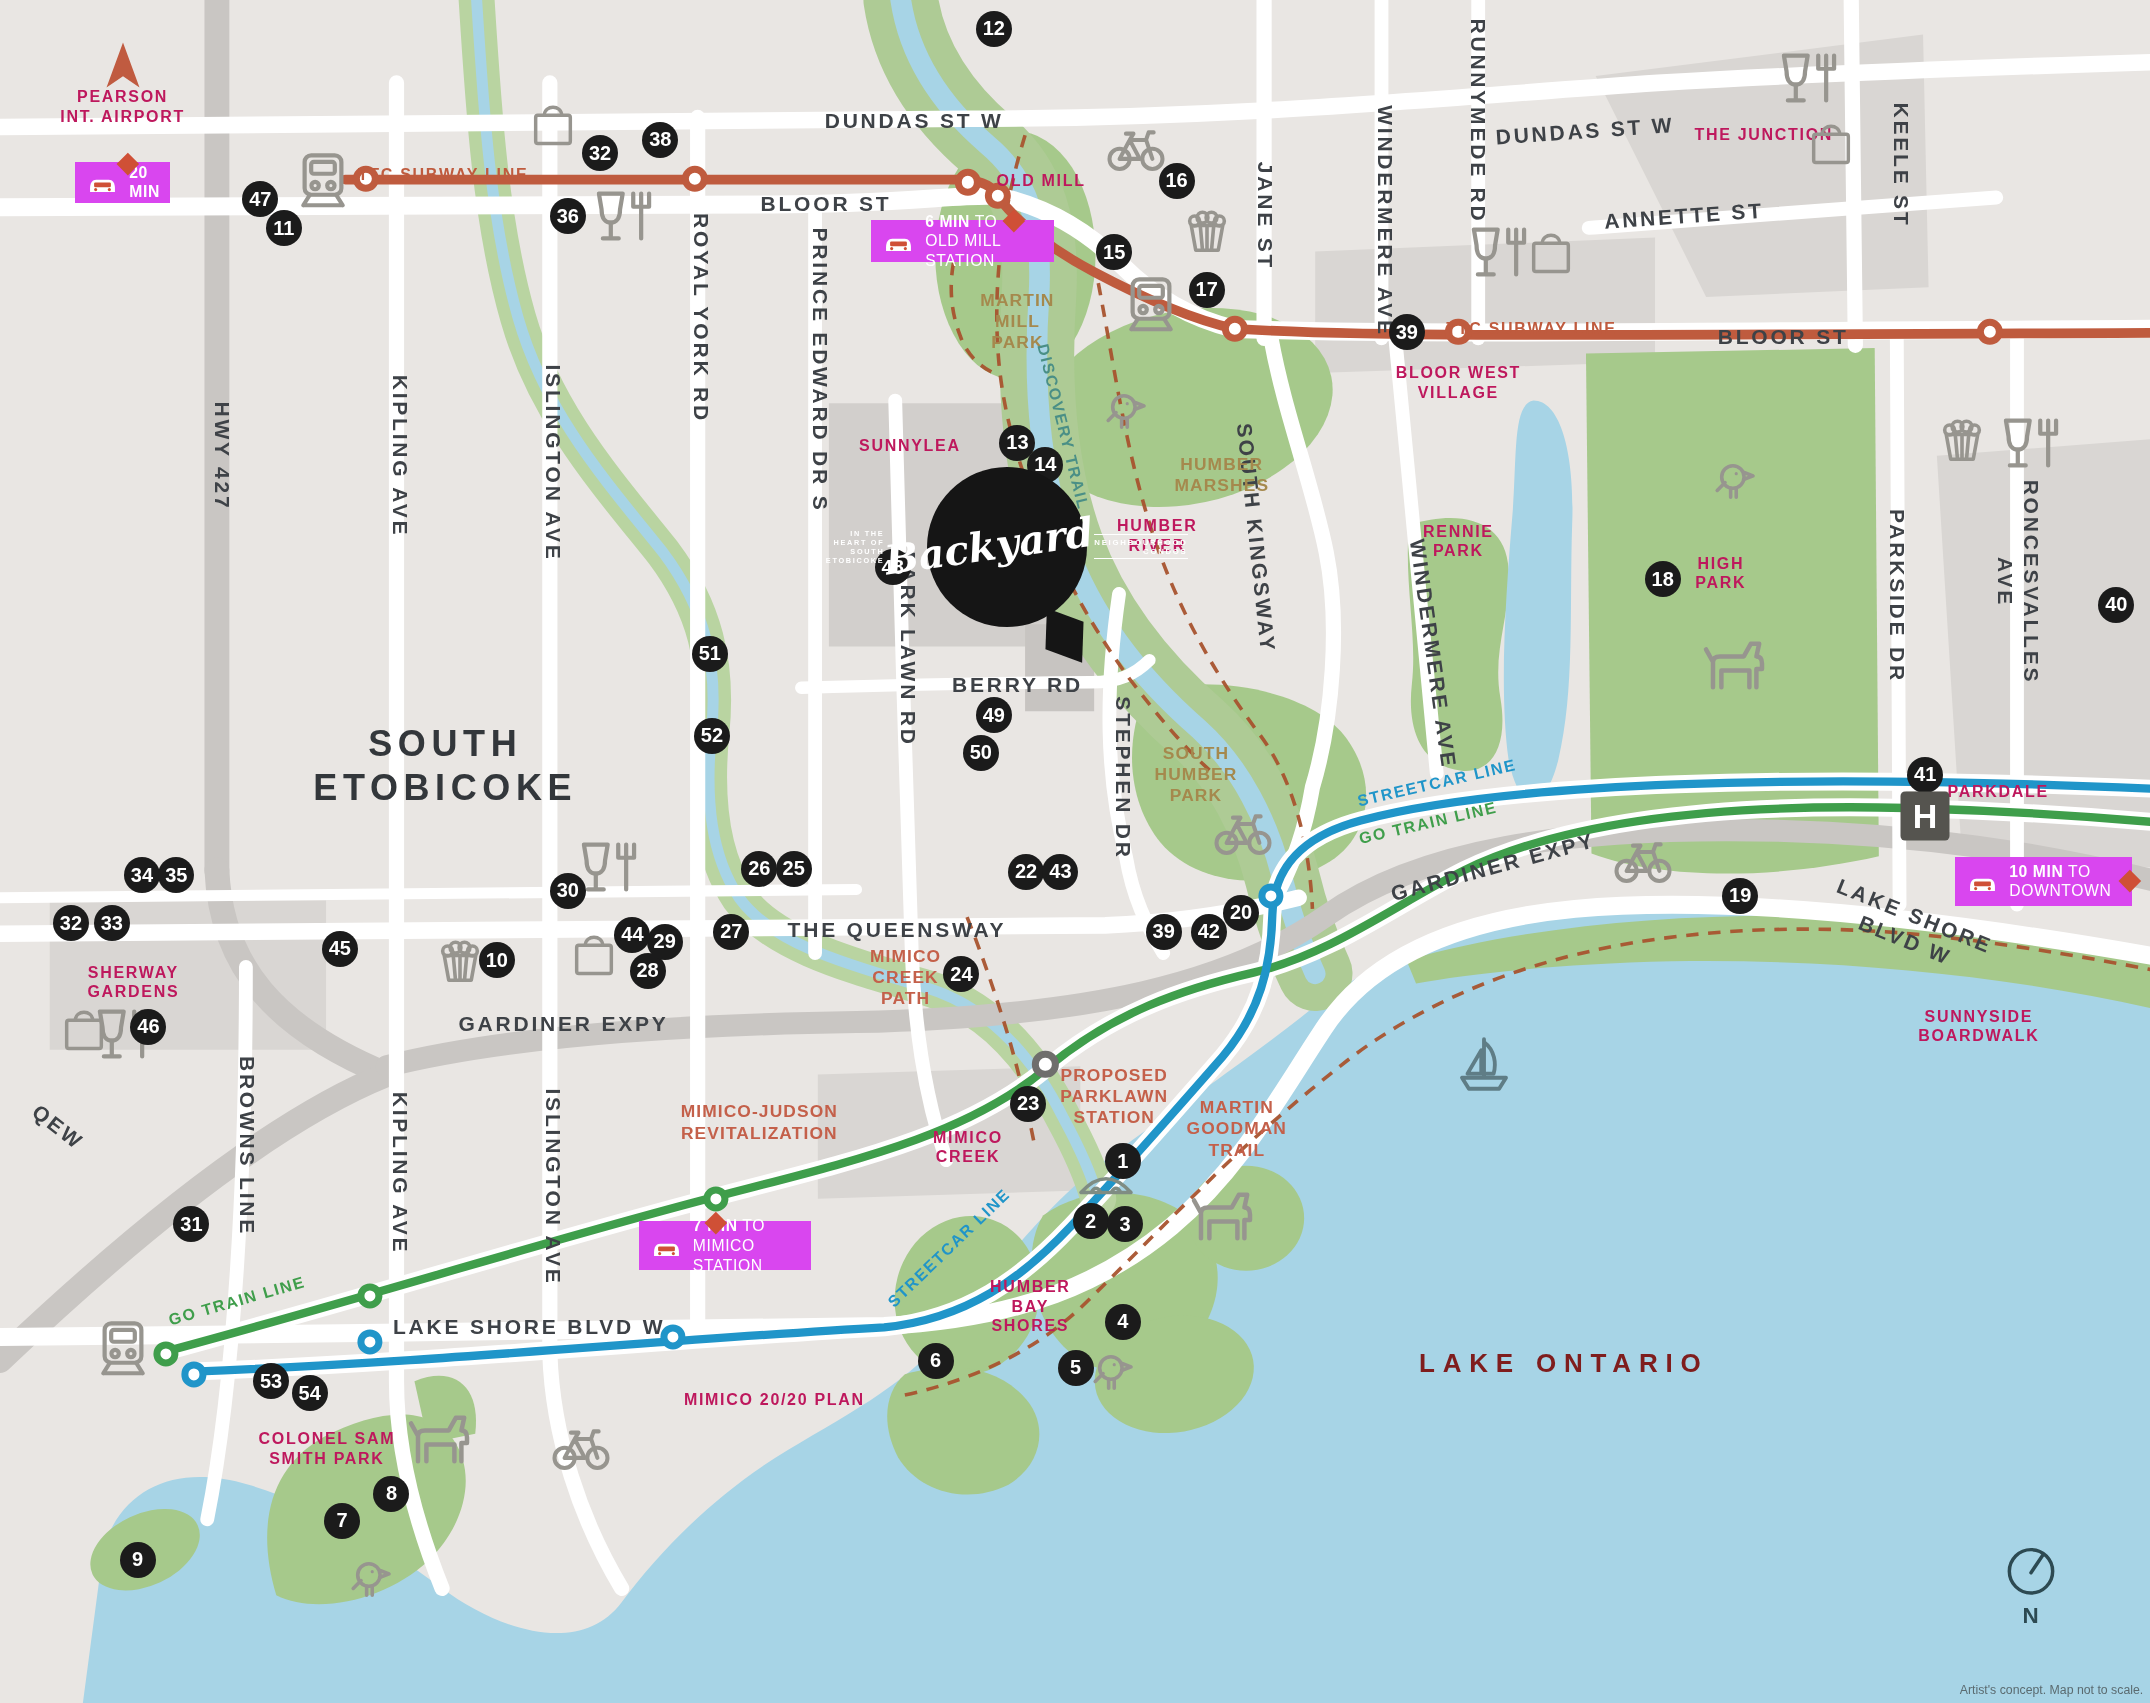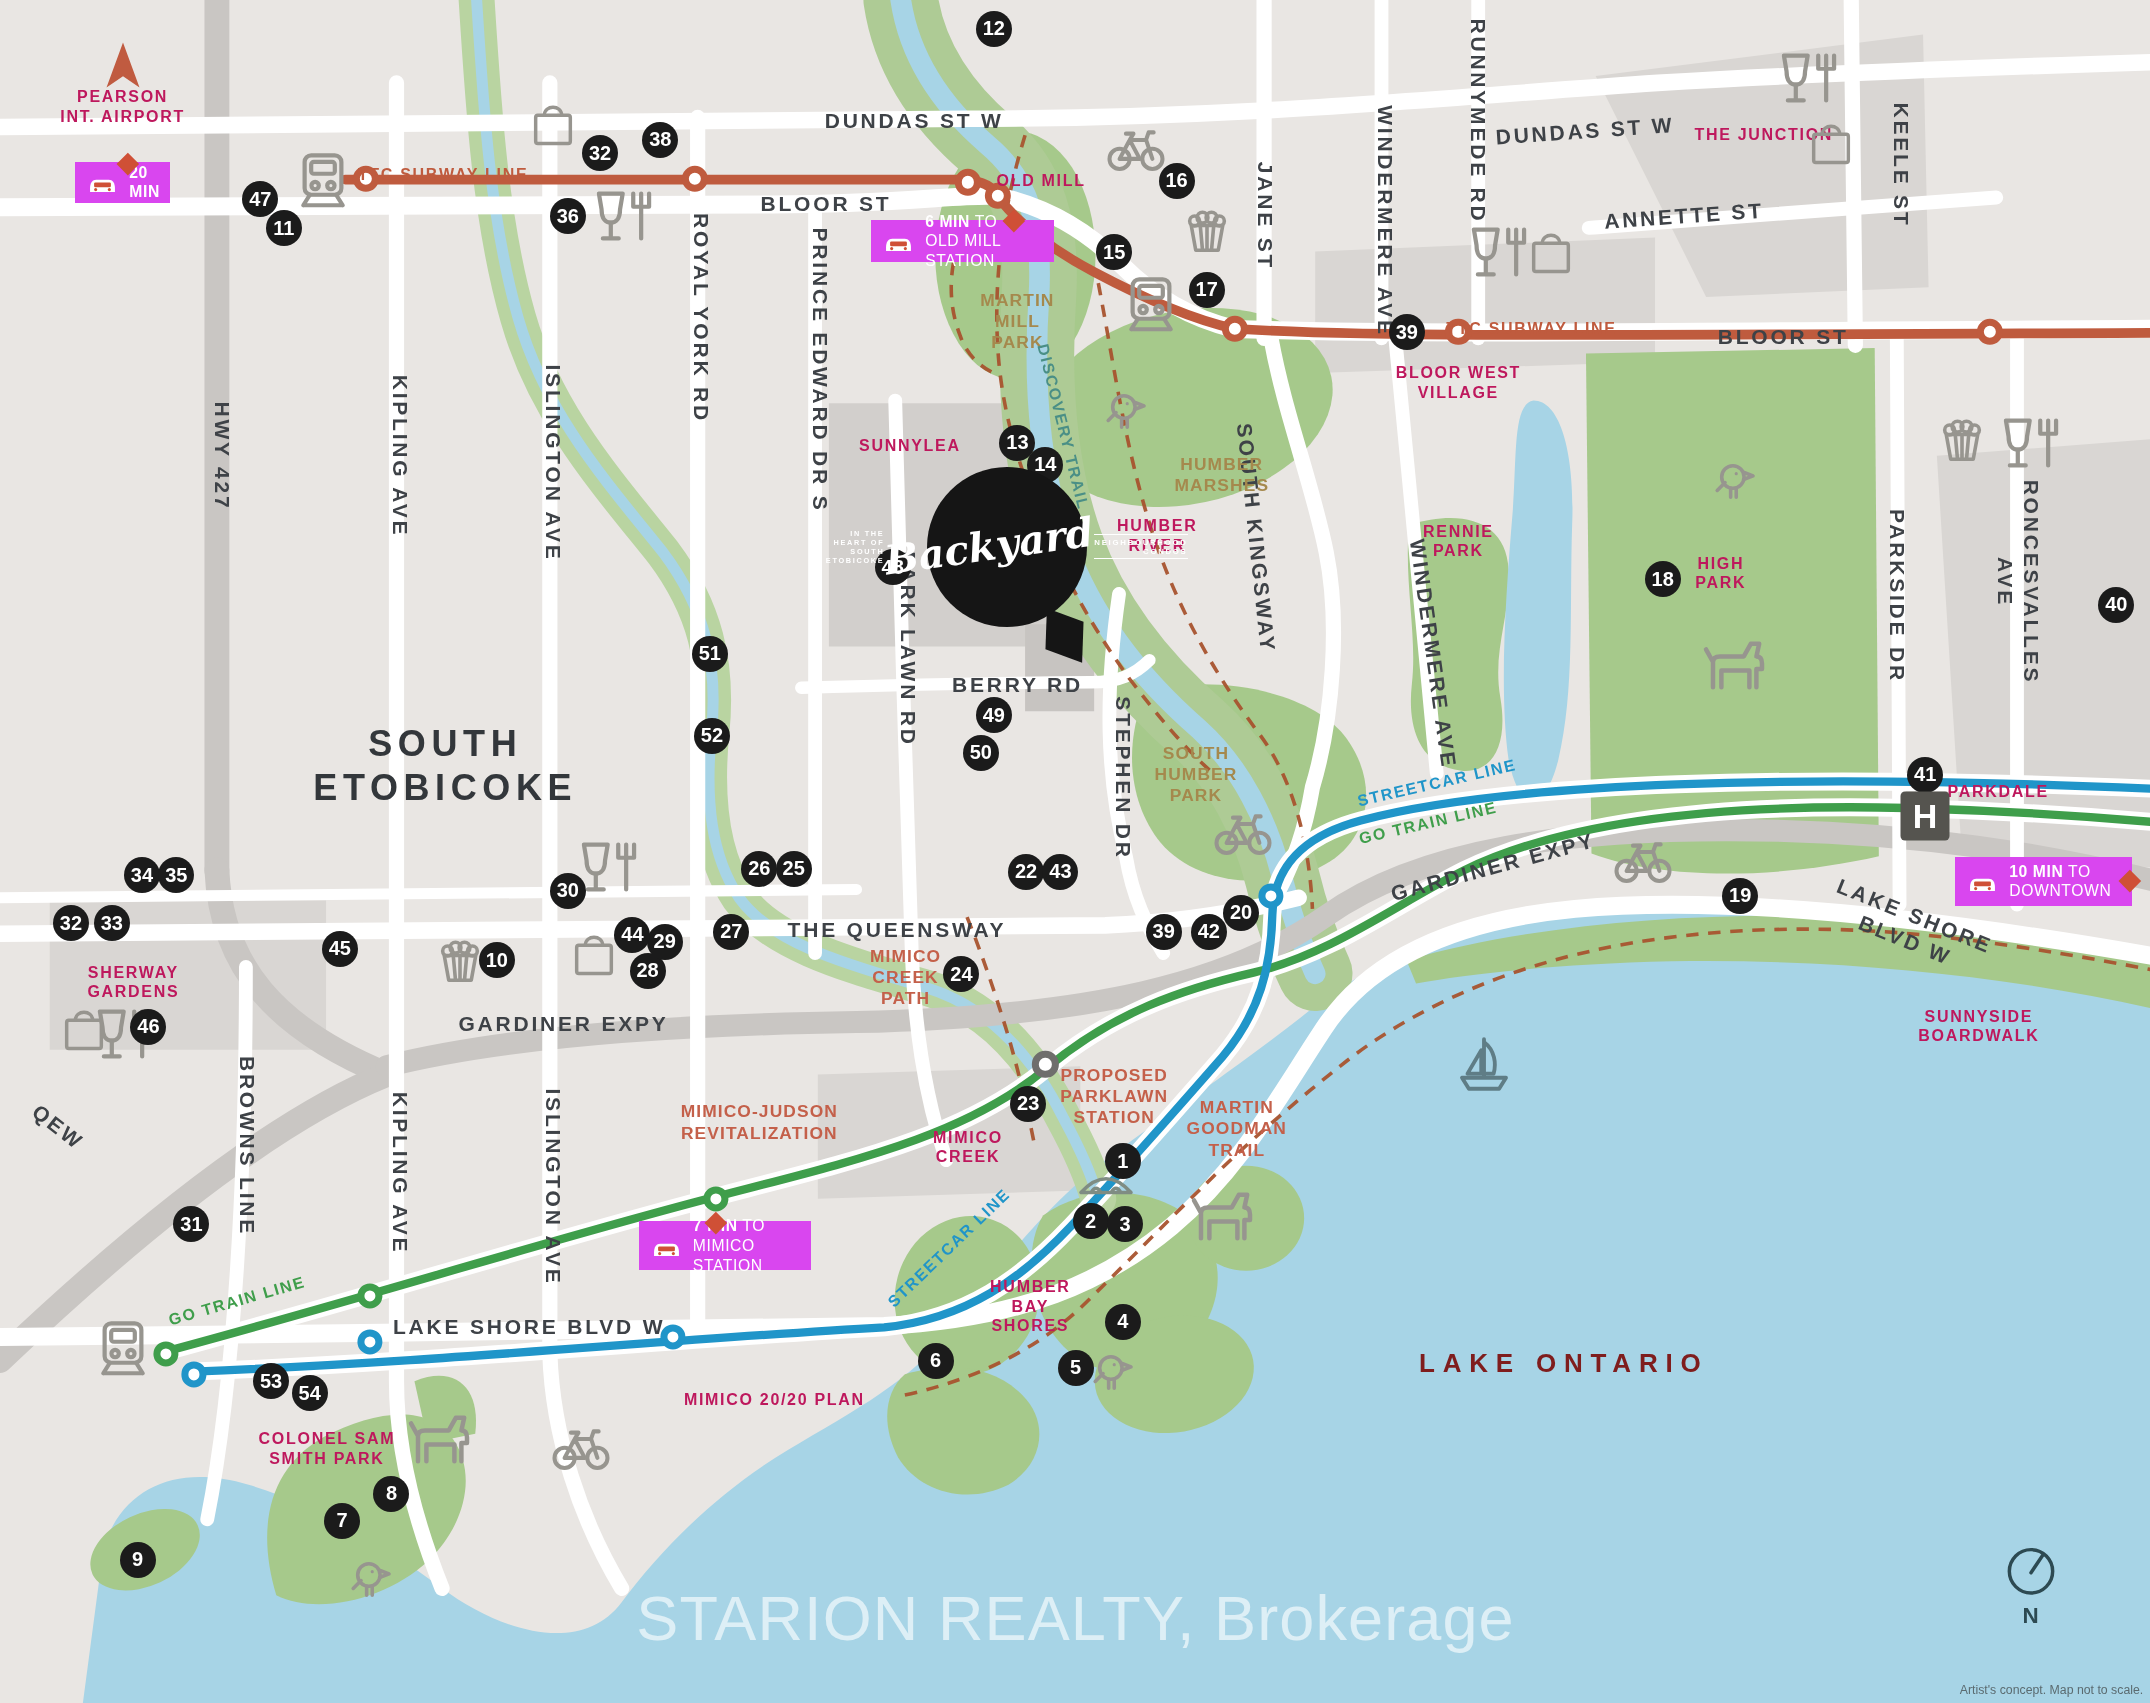--- a/index.html
+++ b/index.html
@@ -503,16 +503,15 @@
   <div id="hosp" style="left:89.5%;top:47.9%;">H</div>
 
   <div id="compass" style="left:94.4%;top:93.2%;">
     <svg width="52" height="52" viewBox="0 0 36 36">
       <circle cx="18" cy="18" r="15" fill="none" stroke="#2d4a52" stroke-width="2.4"></circle>
       <path d="M18 19 L26 7" stroke="#2d4a52" stroke-width="2.4" stroke-linecap="round"></path>
     </svg>
     <div class="n">N</div>
   </div>
 
-  <div id="watermark">STARION REALTY, Brokerage</div>
   <div id="disclaimer">Artist's concept. Map not to scale.</div>
 </div>
 
 
 </body></html>

